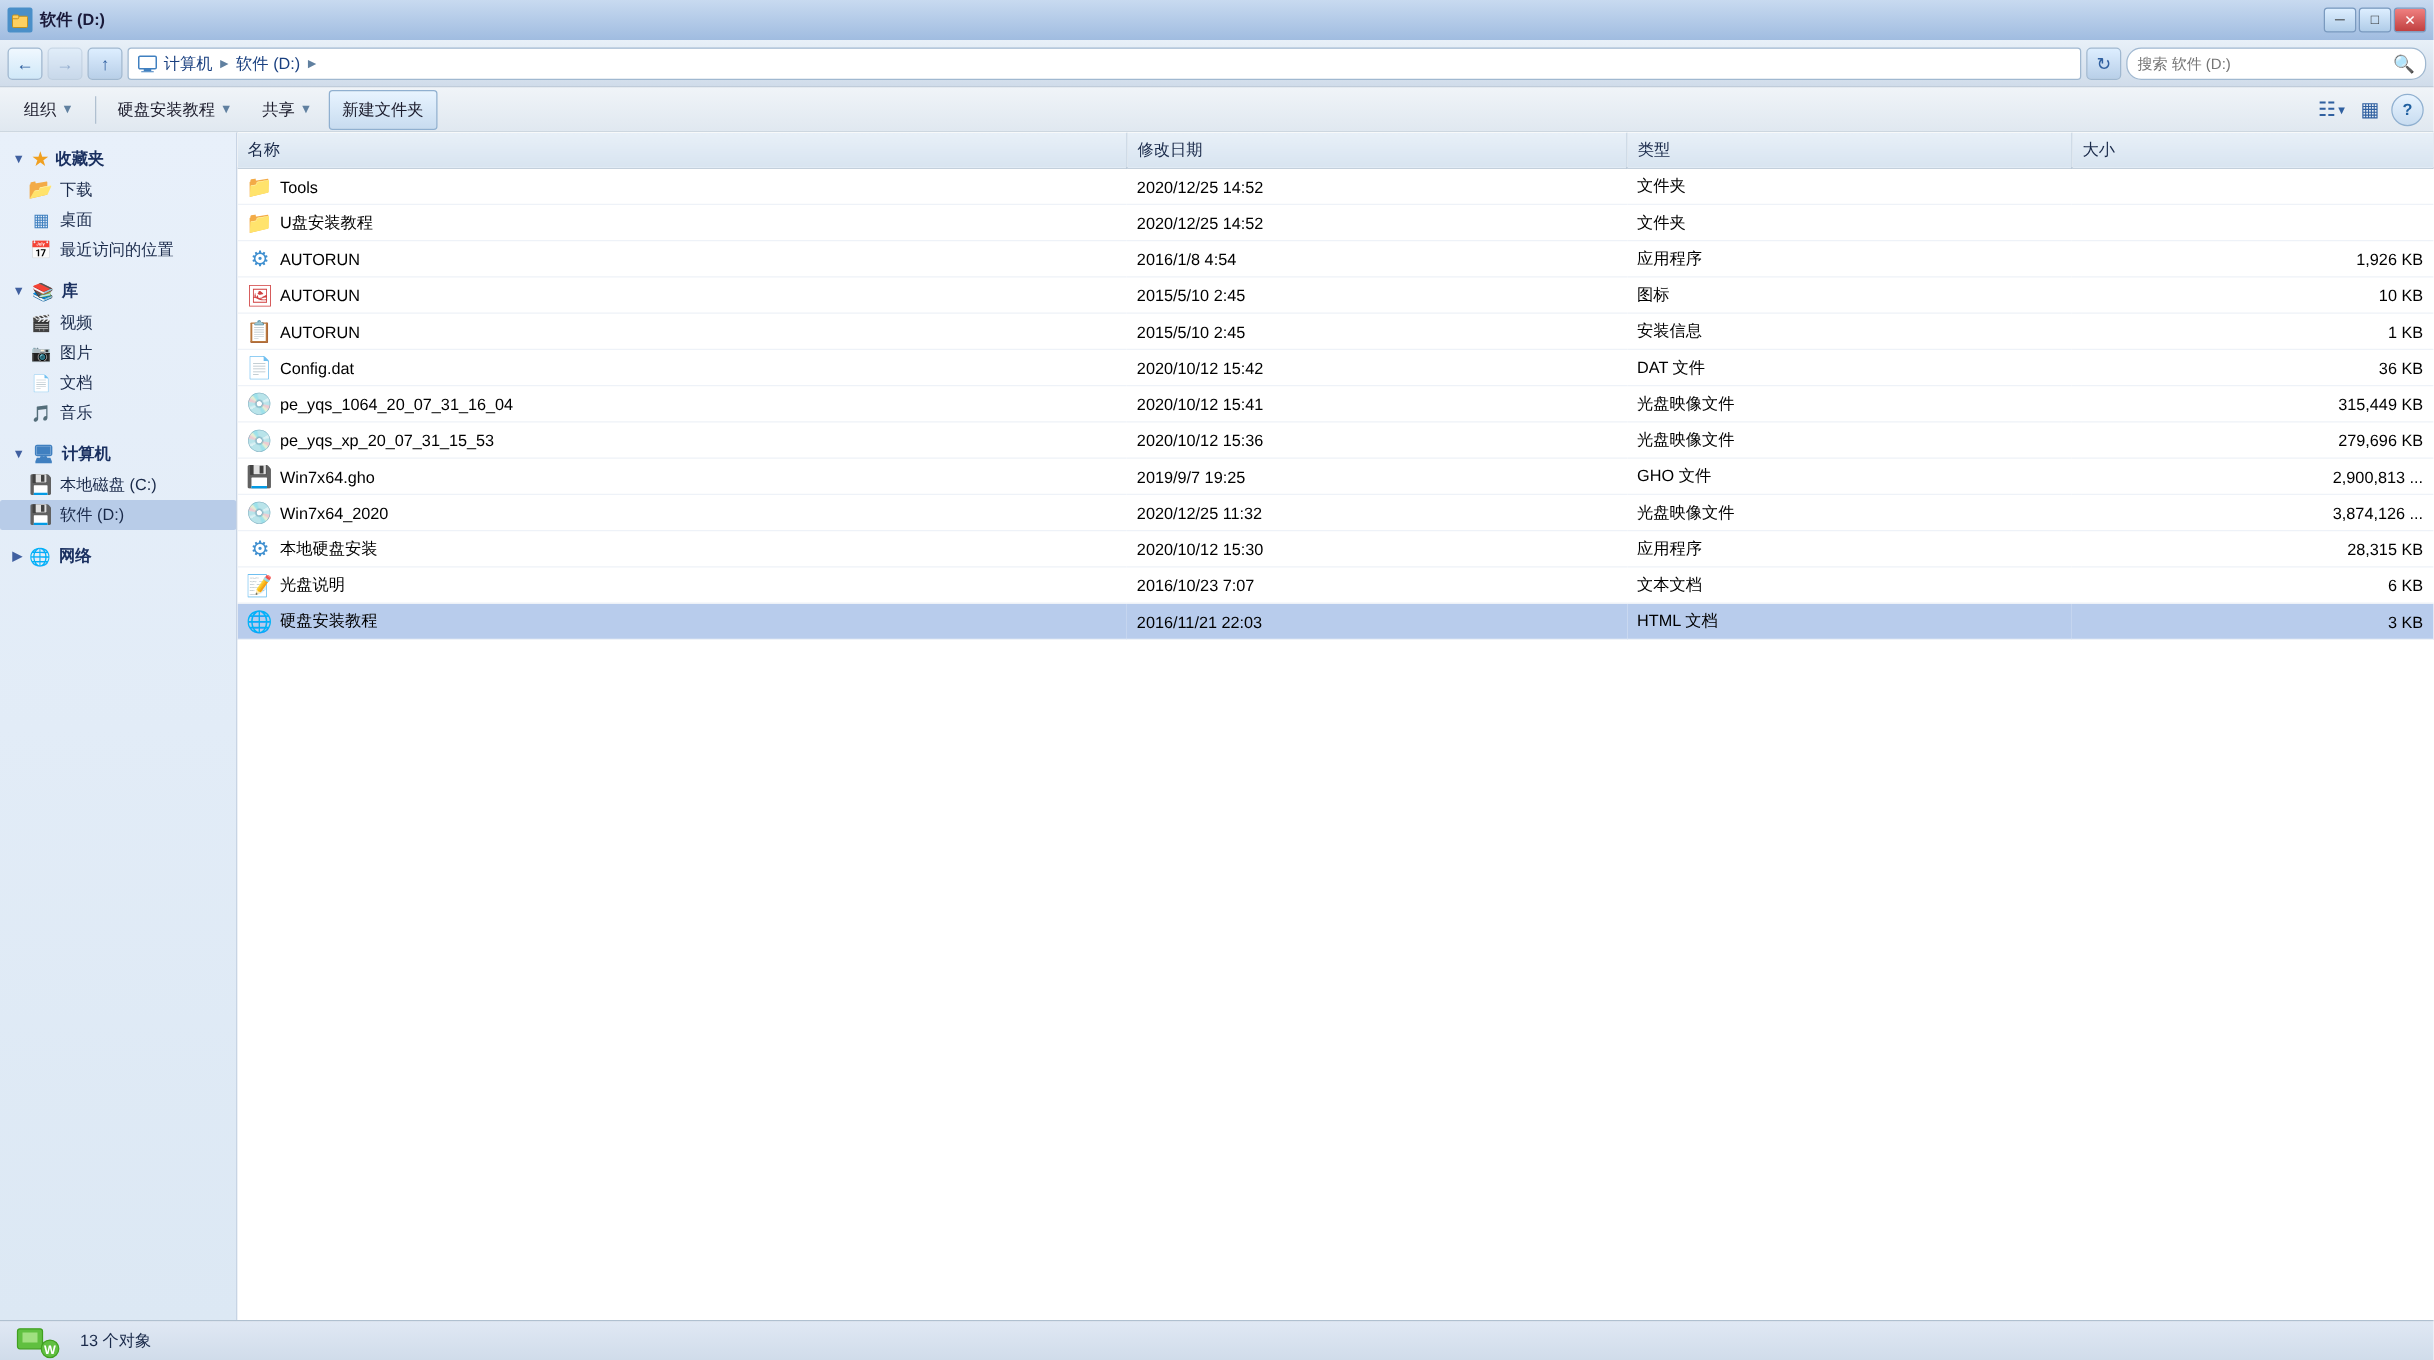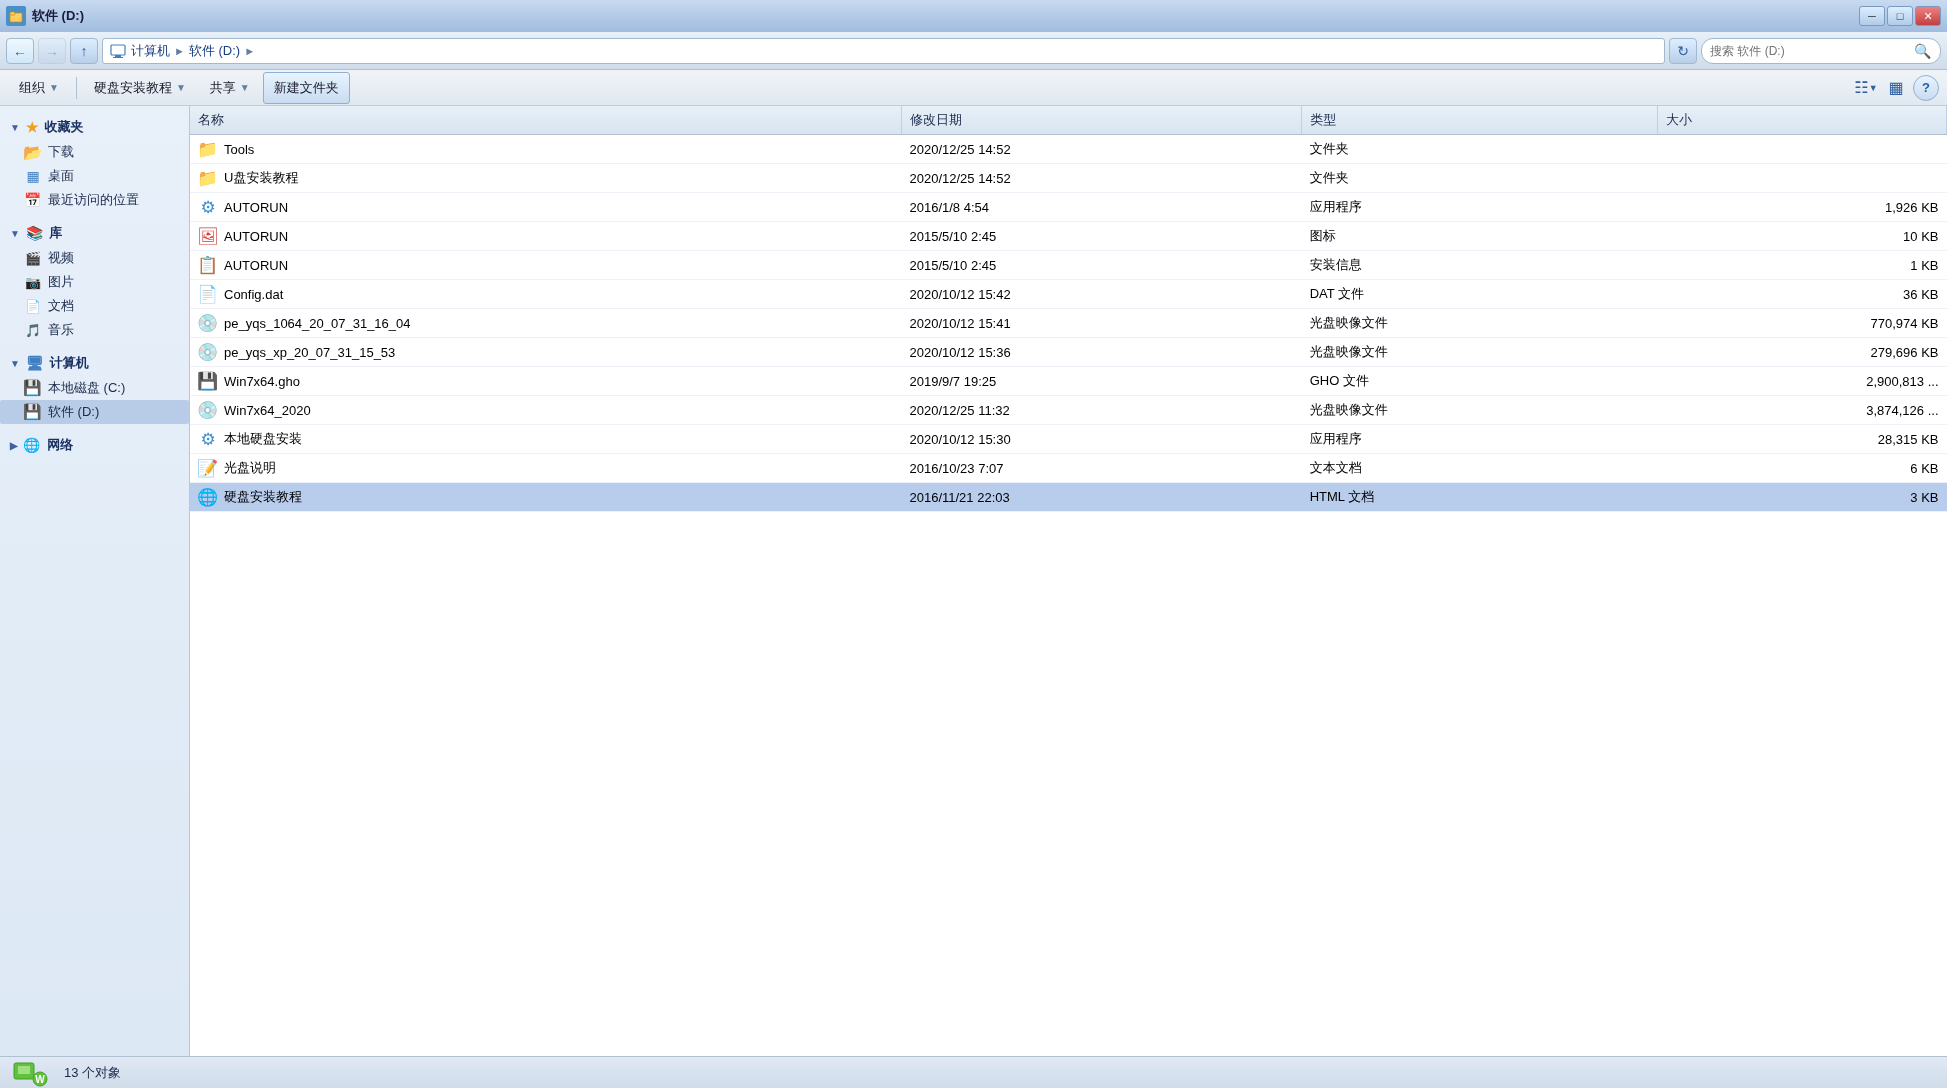--- a/index.html
+++ b/index.html
@@ -537,21 +537,21 @@
   </tr>
           <tr>
     <td class="col-name">
       <div class="file-name-cell">
         <div class="file-icon" style="color:#8040c0; font-size:17px;">💿</div>
         <span>pe_yqs_1064_20_07_31_16_04</span>
       </div>
     </td>
     <td class="col-date">2020/10/12 15:41</td>
     <td class="col-type">光盘映像文件</td>
-    <td class="col-size">770,974 KB</td>
+    <td class="col-size">315,449 KB</td>
   </tr>
           <tr>
     <td class="col-name">
       <div class="file-name-cell">
         <div class="file-icon" style="color:#8040c0; font-size:17px;">💿</div>
         <span>pe_yqs_xp_20_07_31_15_53</span>
       </div>
     </td>
     <td class="col-date">2020/10/12 15:36</td>
     <td class="col-type">光盘映像文件</td>

